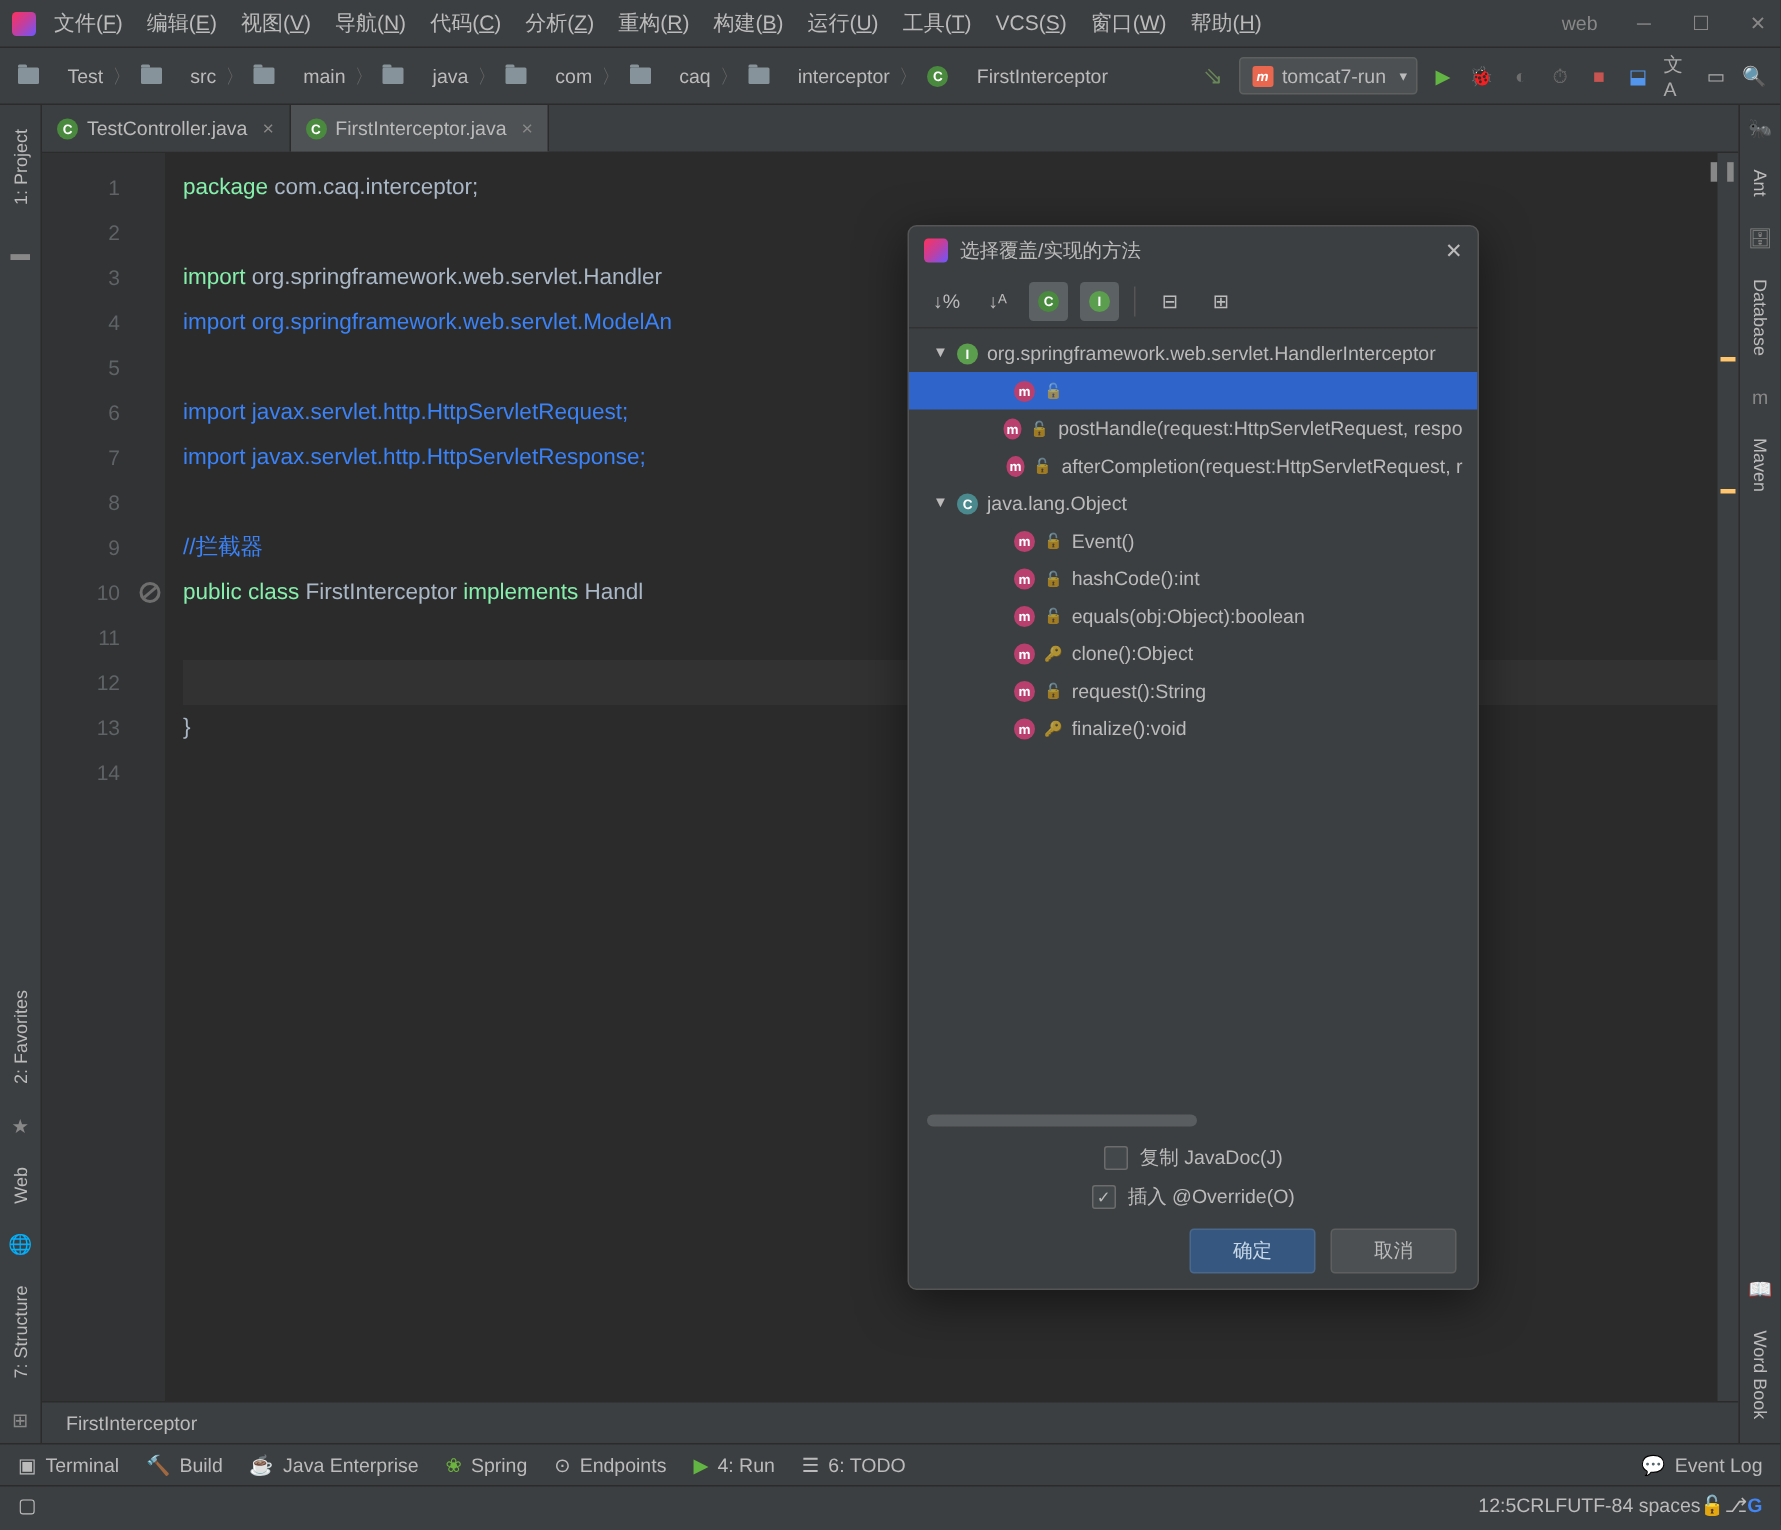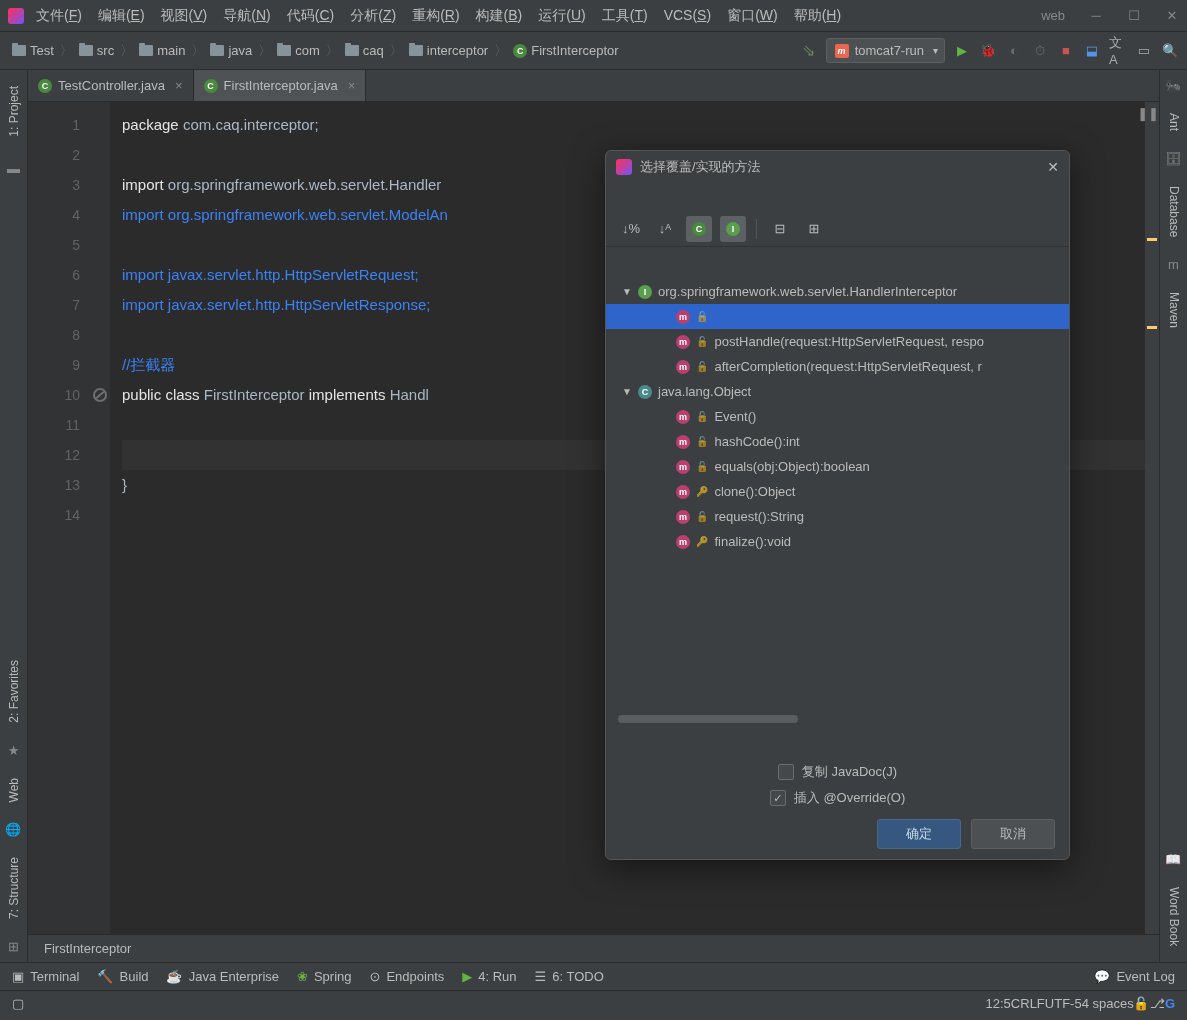--- a/index.html
+++ b/index.html
@@ -8,21 +8,21 @@
 .titlebar { height: 32px; background: #3c3f41; display: flex; align-items: center; padding: 0 8px; border-bottom: 1px solid #2b2b2b; text-align: right; }
 .titlebar-logo { width: 16px; height: 16px; background: linear-gradient(135deg,#fe315d,#c13fa0,#6b57ff); border-radius: 3px; margin-right: 12px; }
 .menubar { display: flex; gap: 16px; }
 .menu-item { color: #bbb; cursor: pointer; font-size: 14px; }
 .menu-item u { text-decoration: underline; }
 .titlebar-right { margin-left: auto; display: flex; gap: 24px; align-items: center; color: #888; }
 .win-btn { width: 14px; height: 14px; display: flex; align-items: center; justify-content: center; cursor: pointer; }
 
 .toolbar { height: 38px; background: #3c3f41; display: flex; align-items: center; padding: 0 8px; border-bottom: 1px solid #2b2b2b; gap: 4px; }
 .breadcrumb { display: flex; align-items: center; gap: 2px; font-size: 13px; color: #bbb; }
-.bc-part { display: flex; align-items: center; gap: 4px; padding: 2px 4px; }
+.bc-part { display: flex; align-items: center; gap: 19px; padding: 2px 4px; }
 .bc-sep { color: #666; }
 .folder-icon { width: 14px; height: 11px; background: #87939a; border-radius: 1px; position: relative; }
 .folder-icon::before { content: ''; position: absolute; top: -2px; left: 0; width: 6px; height: 2px; background: #87939a; border-radius: 1px 1px 0 0; }
 .class-icon { width: 14px; height: 14px; background: #4a8a3f; border-radius: 50%; display: flex; align-items: center; justify-content: center; color: #fff; font-size: 9px; font-weight: bold; }
 .interface-icon { width: 14px; height: 14px; background: #5b9e4d; border-radius: 50%; display: flex; align-items: center; justify-content: center; color: #fff; font-size: 9px; font-weight: bold; }
 .method-icon { width: 14px; height: 14px; background: #b93f6f; border-radius: 50%; display: flex; align-items: center; justify-content: center; color: #fff; font-size: 9px; font-weight: bold; }
 
 .toolbar-right { margin-left: auto; display: flex; align-items: center; gap: 8px; }
 .run-config { display: flex; align-items: center; gap: 6px; background: #4c5052; border: 1px solid #5e6060; border-radius: 3px; padding: 4px 20px 4px 8px; position: relative; }
 .run-config::after { content: '▾'; position: absolute; right: 6px; color: #bbb; font-size: 10px; }
@@ -41,39 +41,39 @@
 .tab-close { color: #888; cursor: pointer; margin-left: 4px; }
 
 .code-area { flex: 1; display: flex; position: relative; overflow: hidden; }
 .gutter { width: 62px; background: #313335; text-align: right; padding: 8px 10px 0 0; color: #606366; font-family: 'Consolas','Monaco',monospace; font-size: 14px; line-height: 30px; user-select: none; }
 .gutter-icons { width: 20px; background: #313335; padding-top: 8px; }
 .gutter-icon { height: 30px; display: flex; align-items: center; justify-content: center; }
 .no-entry { width: 14px; height: 14px; border: 2px solid #6e6e6e; border-radius: 50%; position: relative; }
 .no-entry::after { content: ''; position: absolute; width: 100%; height: 2px; background: #6e6e6e; top: 50%; left: 0; transform: translateY(-50%) rotate(-40deg); }
 
 .code { flex: 1; padding: 8px 0 0 12px; font-family: 'Consolas','Monaco',monospace; font-size: 15px; line-height: 30px; color: #a9b7c6; white-space: pre; }
-.kw { color: #e5e5e5; }
+.kw { color: #86efac; }
 .cmt { color: #3b82f6; }
 .code-line.current { background: #323232; }
 
 .right-gutter { width: 28px; background: #3c3f41; border-left: 1px solid #2b2b2b; display: flex; flex-direction: column; align-items: center; padding-top: 8px; gap: 12px; }
 .right-stripe { width: 14px; background: #3c3f41; position: relative; }
 .stripe-mark { position: absolute; right: 2px; width: 10px; height: 3px; }
 
 .crumb-bar { height: 28px; background: #3c3f41; border-top: 1px solid #2b2b2b; display: flex; align-items: center; padding: 0 16px; color: #bbb; font-size: 13px; }
 
 .bottom-bar { height: 28px; background: #3c3f41; border-top: 1px solid #2b2b2b; display: flex; align-items: center; padding: 0 12px; gap: 18px; font-size: 13px; }
 .bottom-item { display: flex; align-items: center; gap: 6px; cursor: pointer; color: #bbb; }
 .bottom-right { margin-left: auto; display: flex; align-items: center; gap: 6px; }
 
 .status-bar { height: 26px; background: #3c3f41; border-top: 1px solid #2b2b2b; display: flex; align-items: center; padding: 0 12px; font-size: 13px; color: #bbb; }
 .status-right { margin-left: auto; display: flex; gap: 0; align-items: center; }
 
 
-.dialog { position: absolute; left: 605px; top: 150px; width: 465px; height: 710px; background: #3c3f41; border: 1px solid #555; border-radius: 6px; box-shadow: 0 8px 32px rgba(0,0,0,0.5); display: flex; flex-direction: column; gap: 28px; }
+.dialog { position: absolute; left: 605px; top: 150px; width: 381px; height: 710px; background: #3c3f41; border: 1px solid #555; border-radius: 6px; box-shadow: 0 8px 32px rgba(0,0,0,0.5); display: flex; flex-direction: column; }
 .dialog-titlebar { height: 32px; display: flex; align-items: center; padding: 0 10px; gap: 8px; }
 .dialog-logo { width: 16px; height: 16px; background: linear-gradient(135deg,#fe315d,#c13fa0,#6b57ff); border-radius: 3px; }
 .dialog-title { flex: 1; color: #bbb; font-size: 13px; }
 .dialog-close { color: #bbb; cursor: pointer; font-size: 14px; }
 .dialog-toolbar { height: 36px; display: flex; align-items: center; padding: 0 12px; gap: 8px; border-bottom: 1px solid #323232; }
 .dlg-tb-btn { width: 26px; height: 26px; display: flex; align-items: center; justify-content: center; cursor: pointer; color: #bbb; border-radius: 3px; }
 .dlg-tb-btn.active { background: #5c6164; }
 .dlg-tb-sep { width: 1px; height: 20px; background: #555; margin: 0 2px; }
 
 .dialog-tree { flex: 1; overflow: hidden; padding: 4px 0; position: relative; }
@@ -315,21 +315,21 @@
         <span>Event Log</span>
       </div>
   </div>
 </div>
 
 <div class="status-bar">
   <span>▢</span>
   <div class="status-right">
     <span>12:5</span>
     <span>CRLF</span>
-    <span>UTF-5</span>
+    <span>UTF-8</span>
     <span>4 spaces</span>
     <span>🔓</span>
     <span>⎇</span>
     <span style="color:#4285f4;font-weight:bold">G</span>
   </div>
 </div>
 
 <div class="dialog">
   <div class="dialog-titlebar">
     <div class="dialog-logo"></div>

